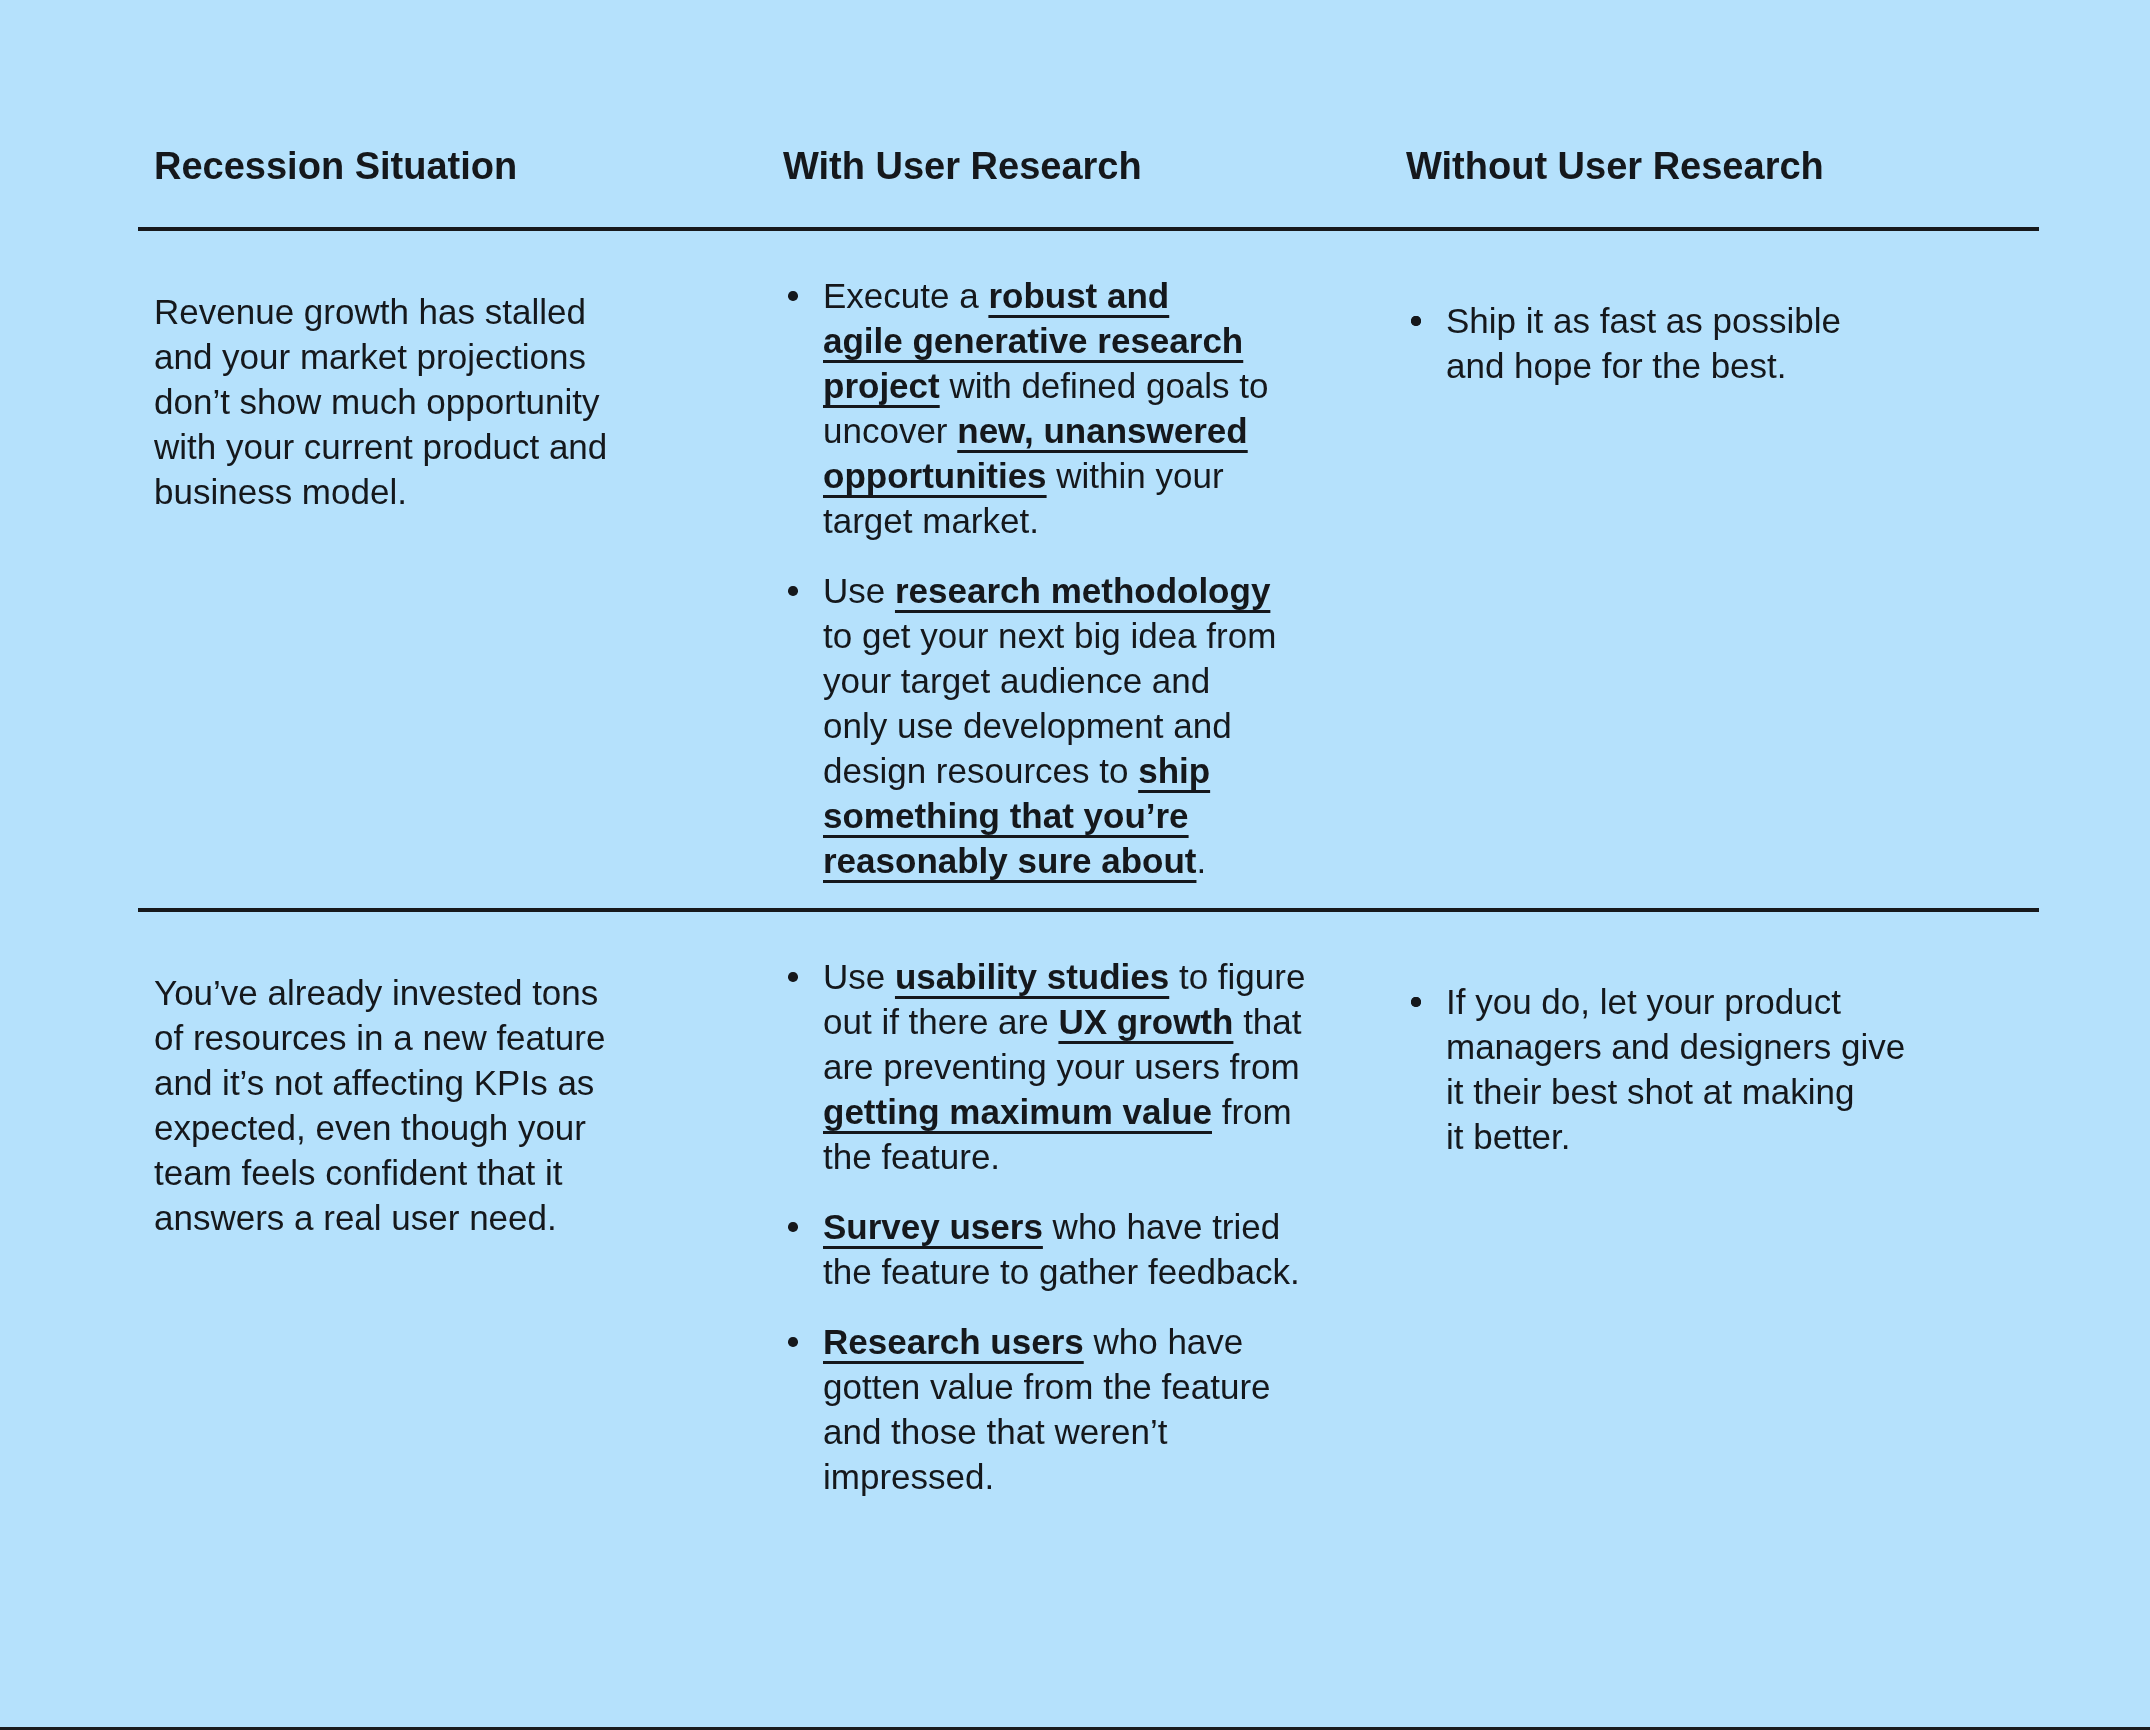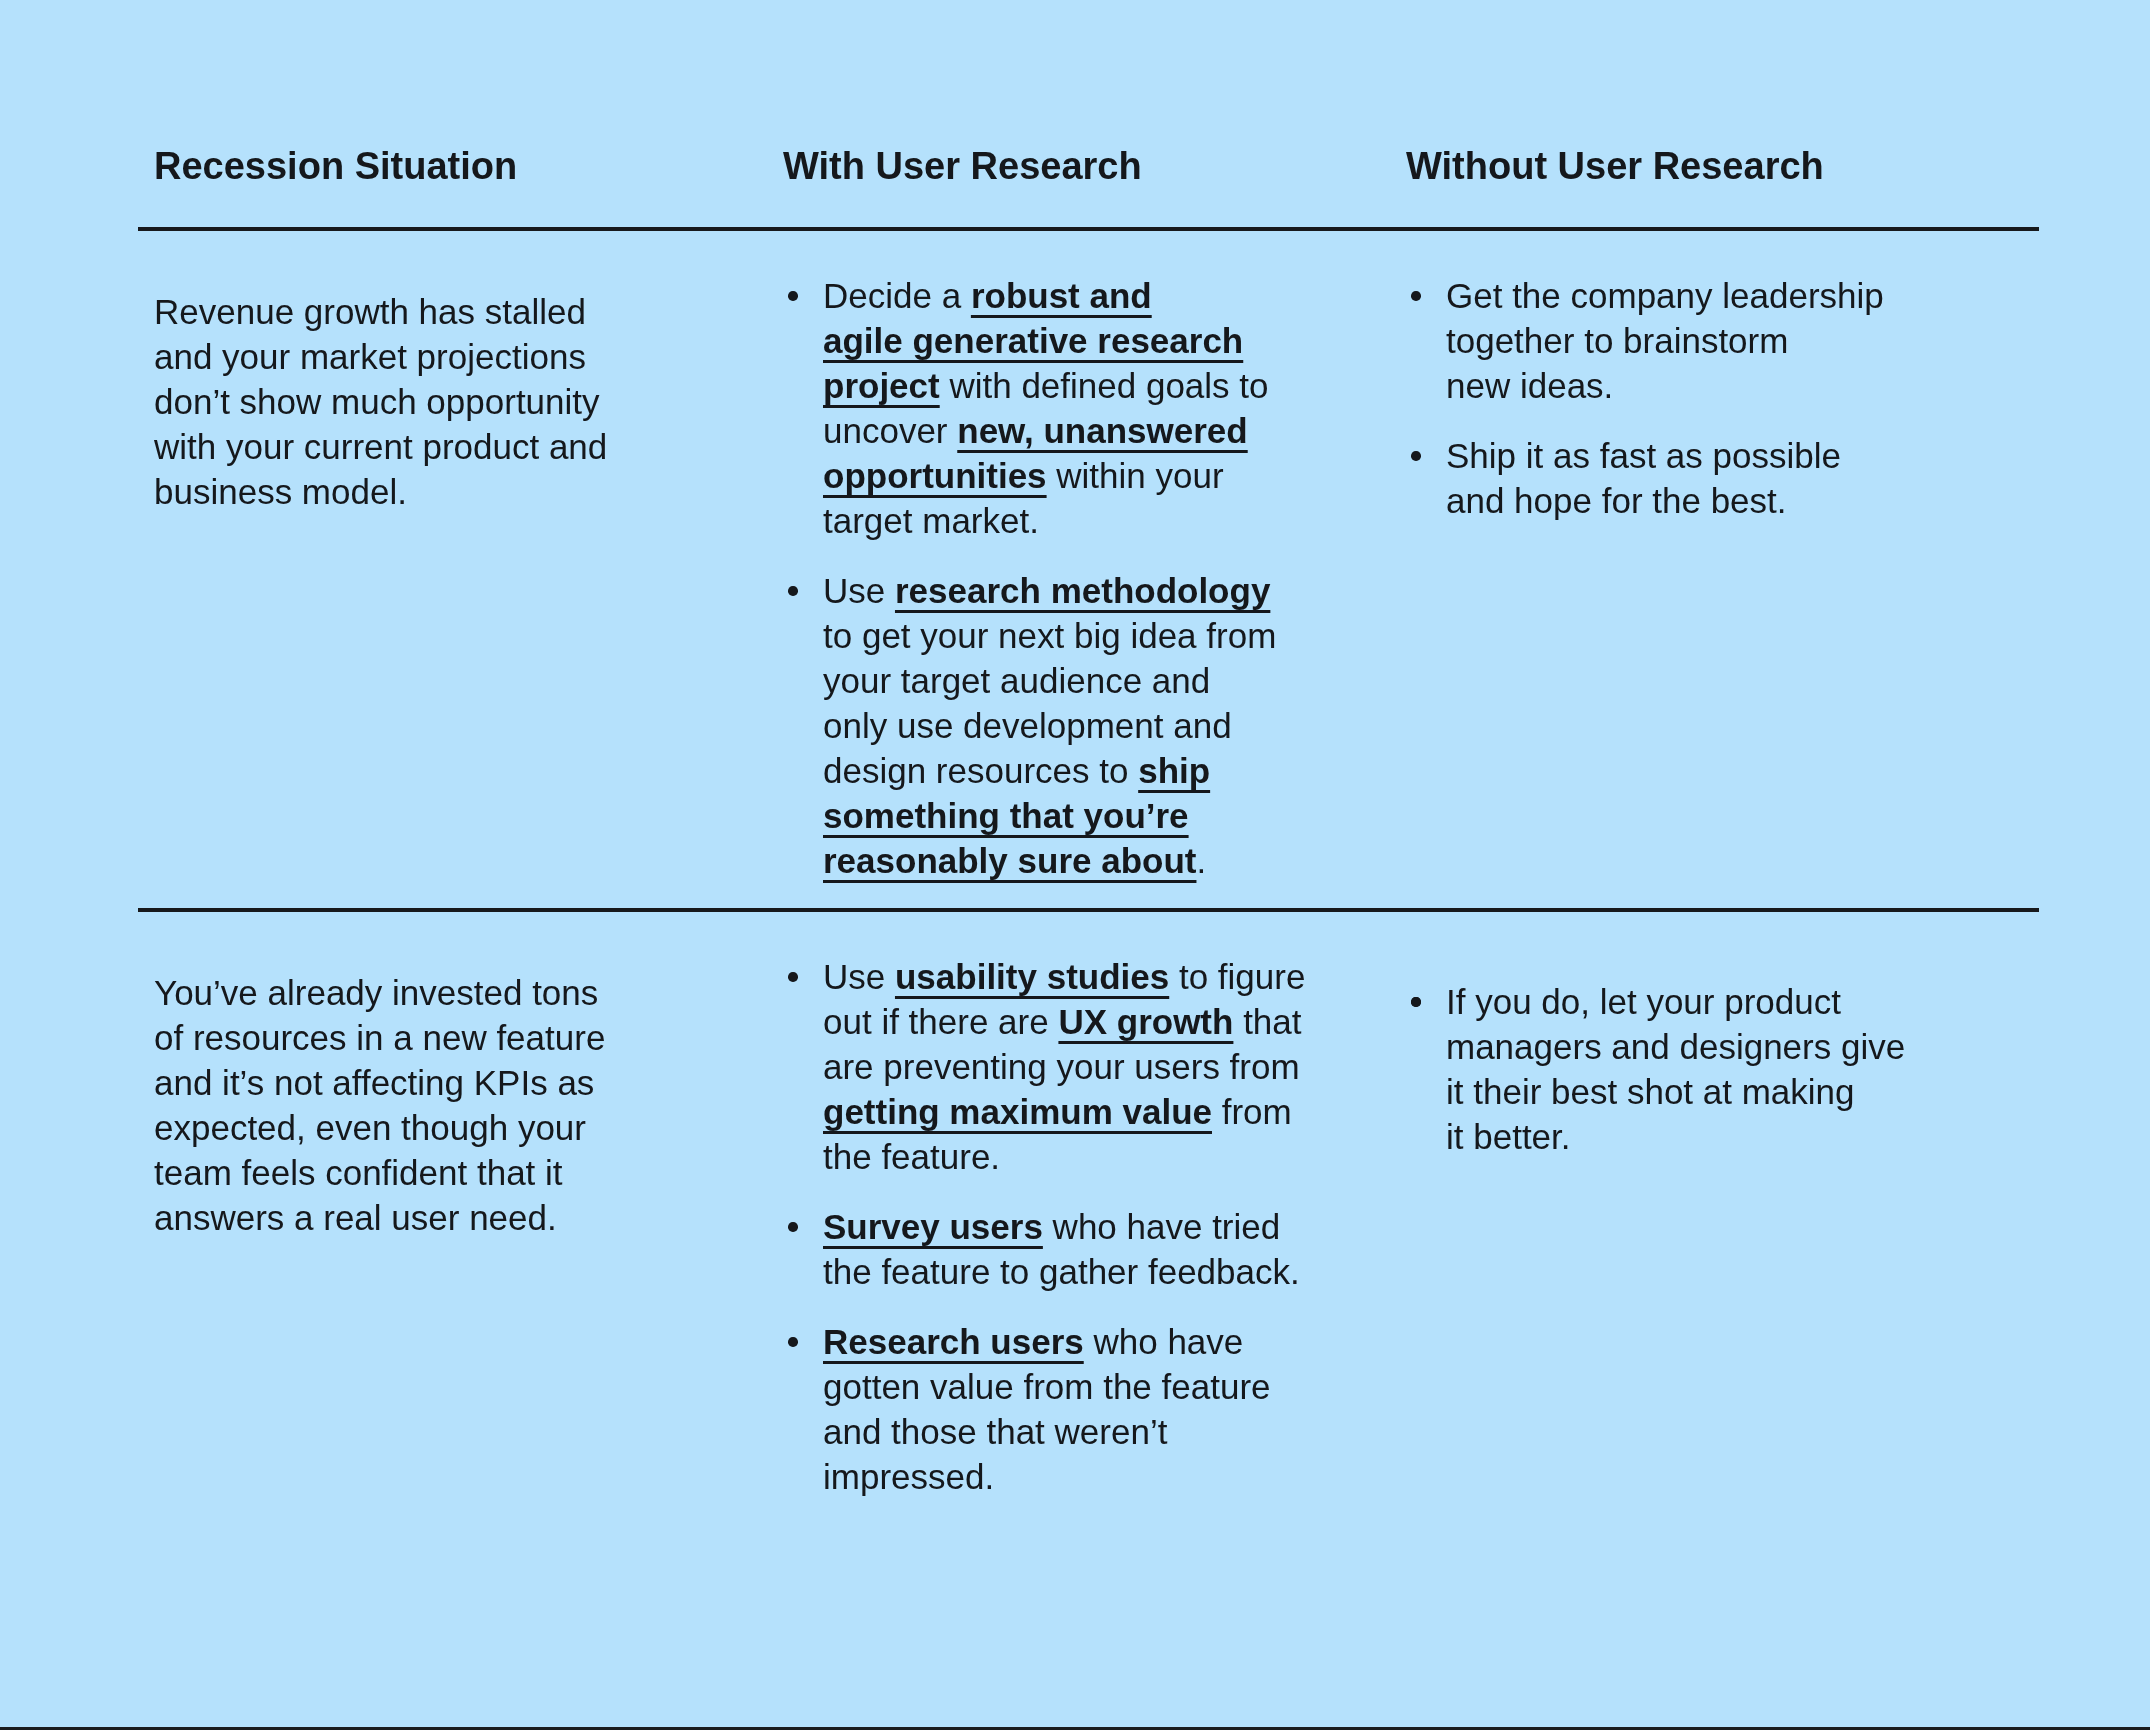--- a/index.html
+++ b/index.html
@@ -103,40 +103,38 @@
   <div class="grid3 row">
     <div class="cell">
       <p class="situation-text">Revenue growth has stalled
 and your market projections
 don’t show much opportunity
 with your current product and
 business model.</p>
     </div>
     <div class="cell">
       <ul class="bullet-list">
-        <li><span class="dot"></span><span><span>Decide a </span><span class="hl">robust and
+        <li><span class="dot"></span><span><span>Execute a </span><span class="hl">robust and
 agile generative research
 project</span><span> with defined goals to
 uncover </span><span class="hl">new, unanswered
 opportunities</span><span> within your
 target market.</span></span></li>
         <li><span class="dot"></span><span><span>Use </span><span class="hl">research methodology</span><span>
 to get your next big idea from
 your target audience and
 only use development and
 design resources to </span><span class="hl">ship
 something that you’re
 reasonably sure about</span><span>.</span></span></li>
       </ul>
     </div>
     <div class="cell">
       <ul class="bullet-list">
-        <li><span class="dot"></span><span><span>Get the company leadership
-together to brainstorm
-new ideas.</span></span></li>
+        <li><span class="dot"></span></li>
         <li><span class="dot"></span><span><span>Ship it as fast as possible
 and hope for the best.</span></span></li>
       </ul>
     </div>
   </div>
 
   <div class="grid3 row last">
     <div class="cell">
       <p class="situation-text">You’ve already invested tons
 of resources in a new feature

